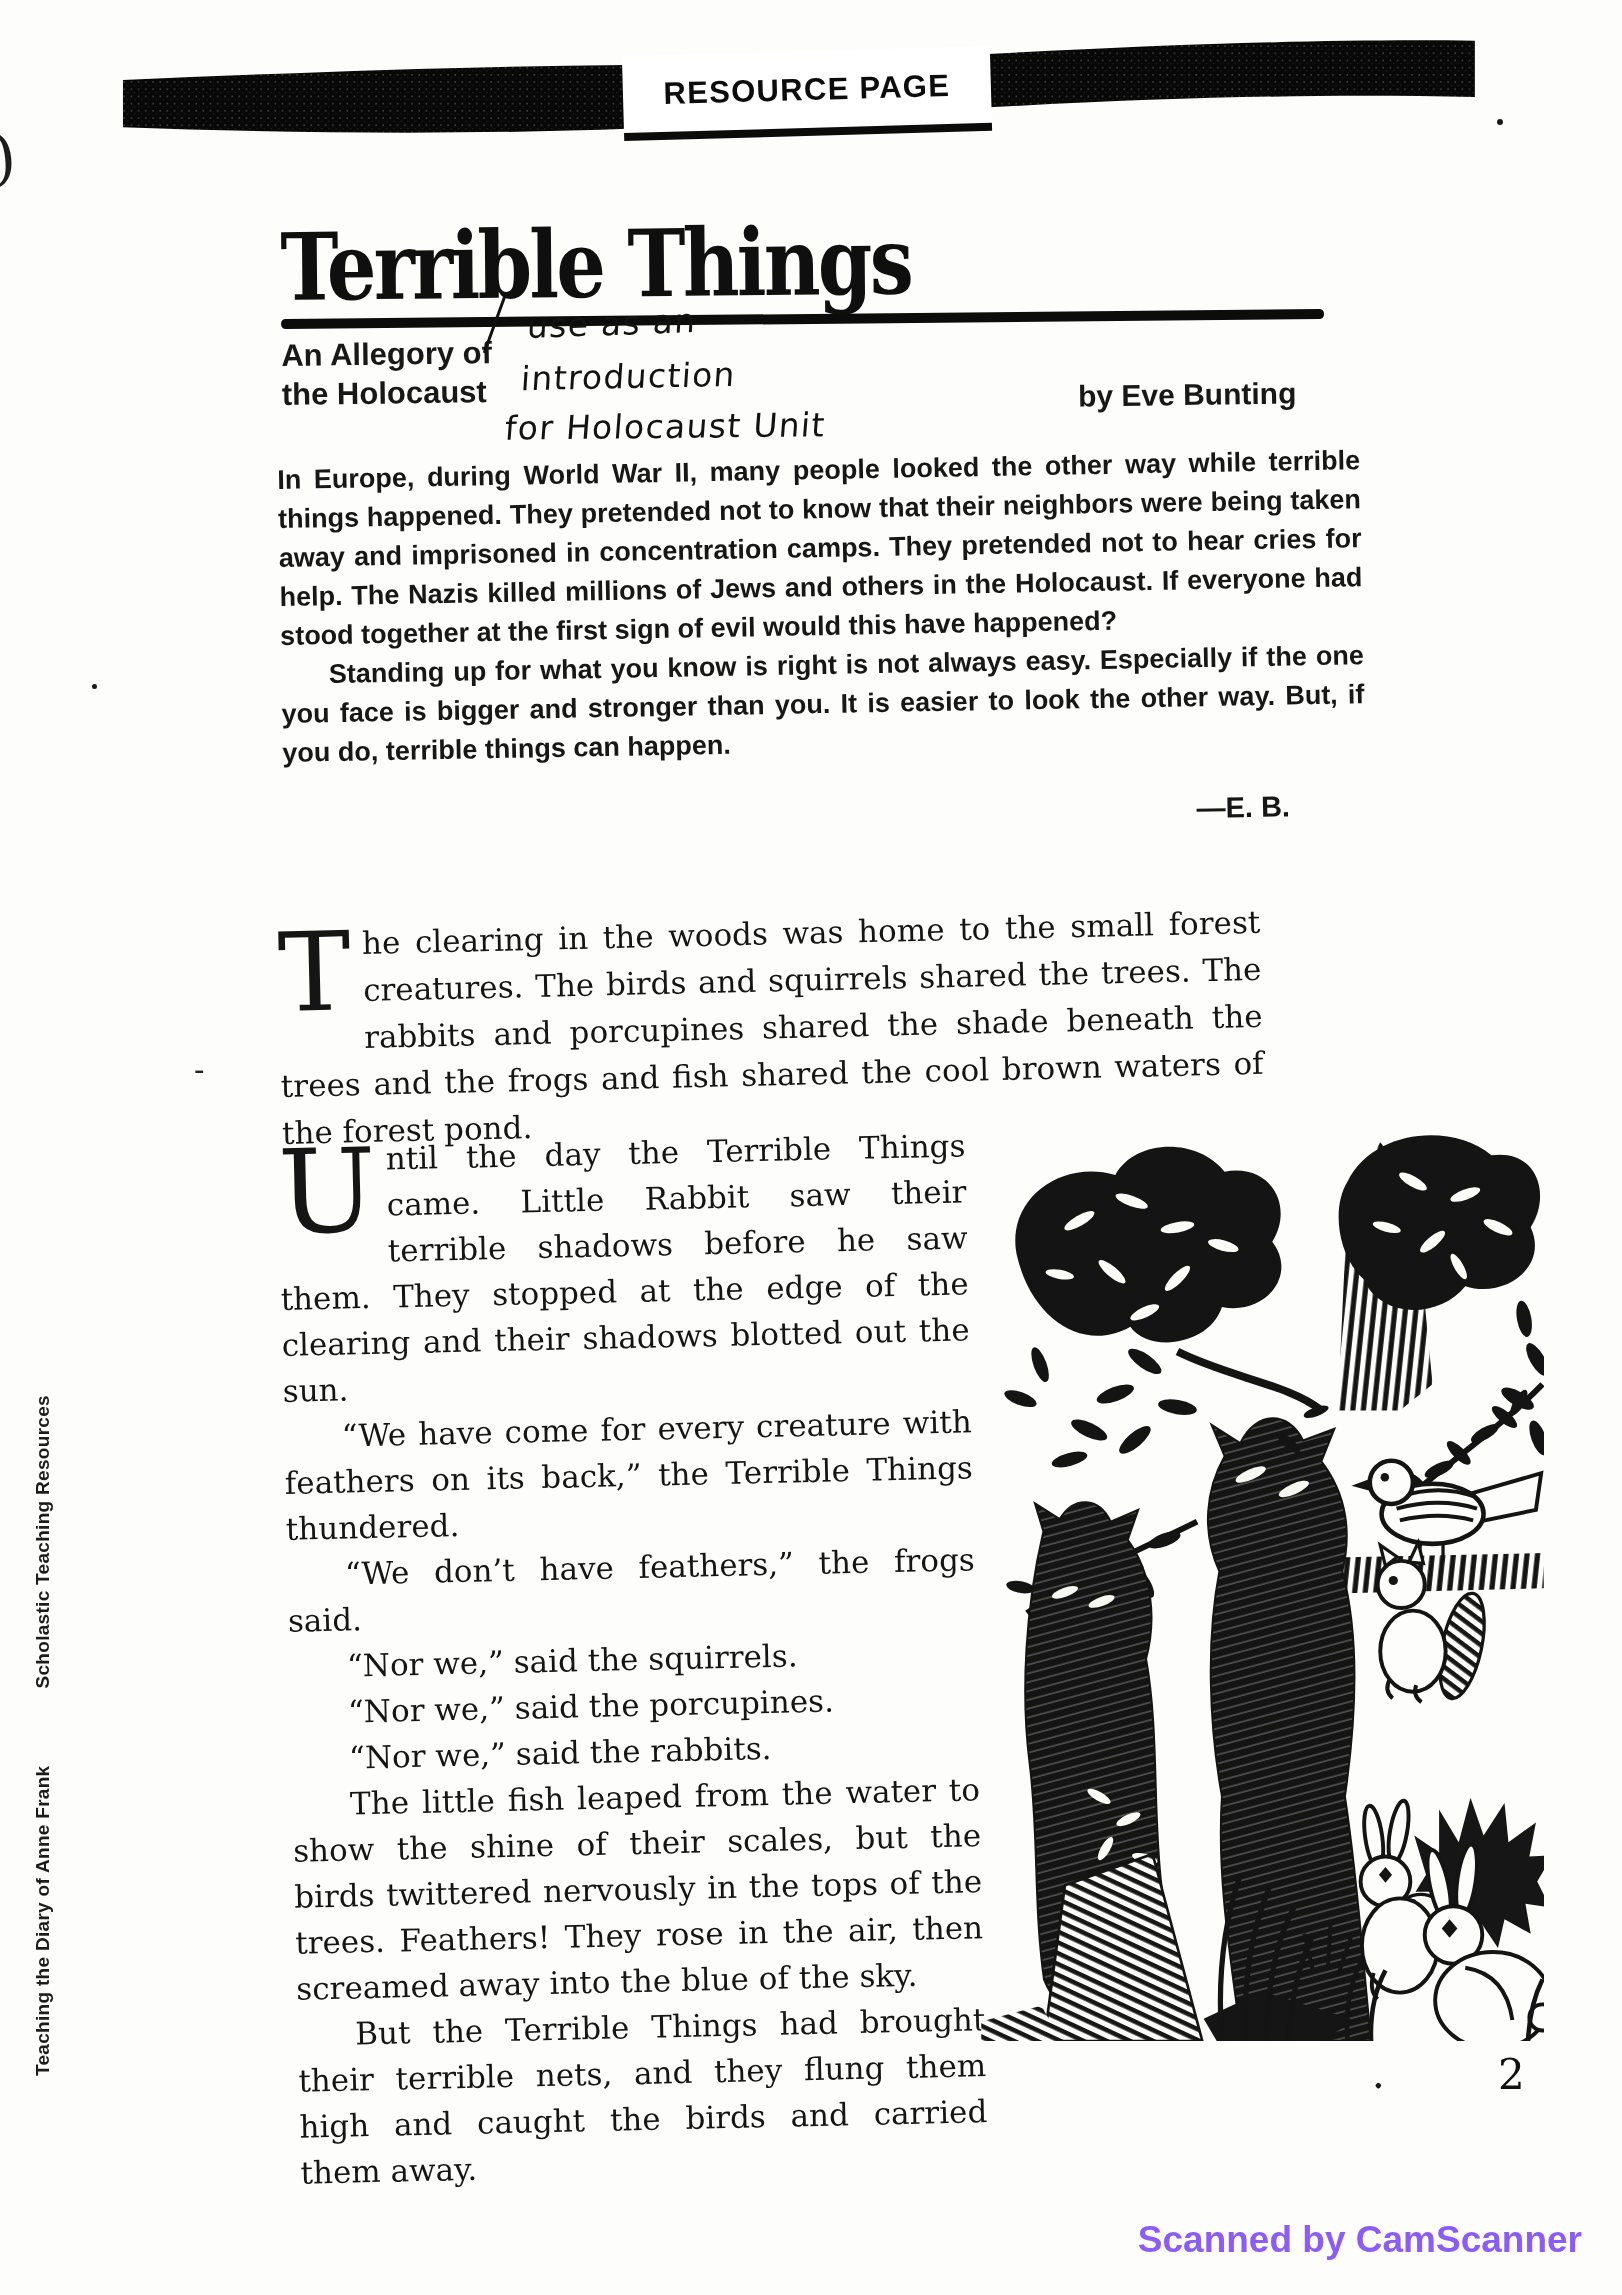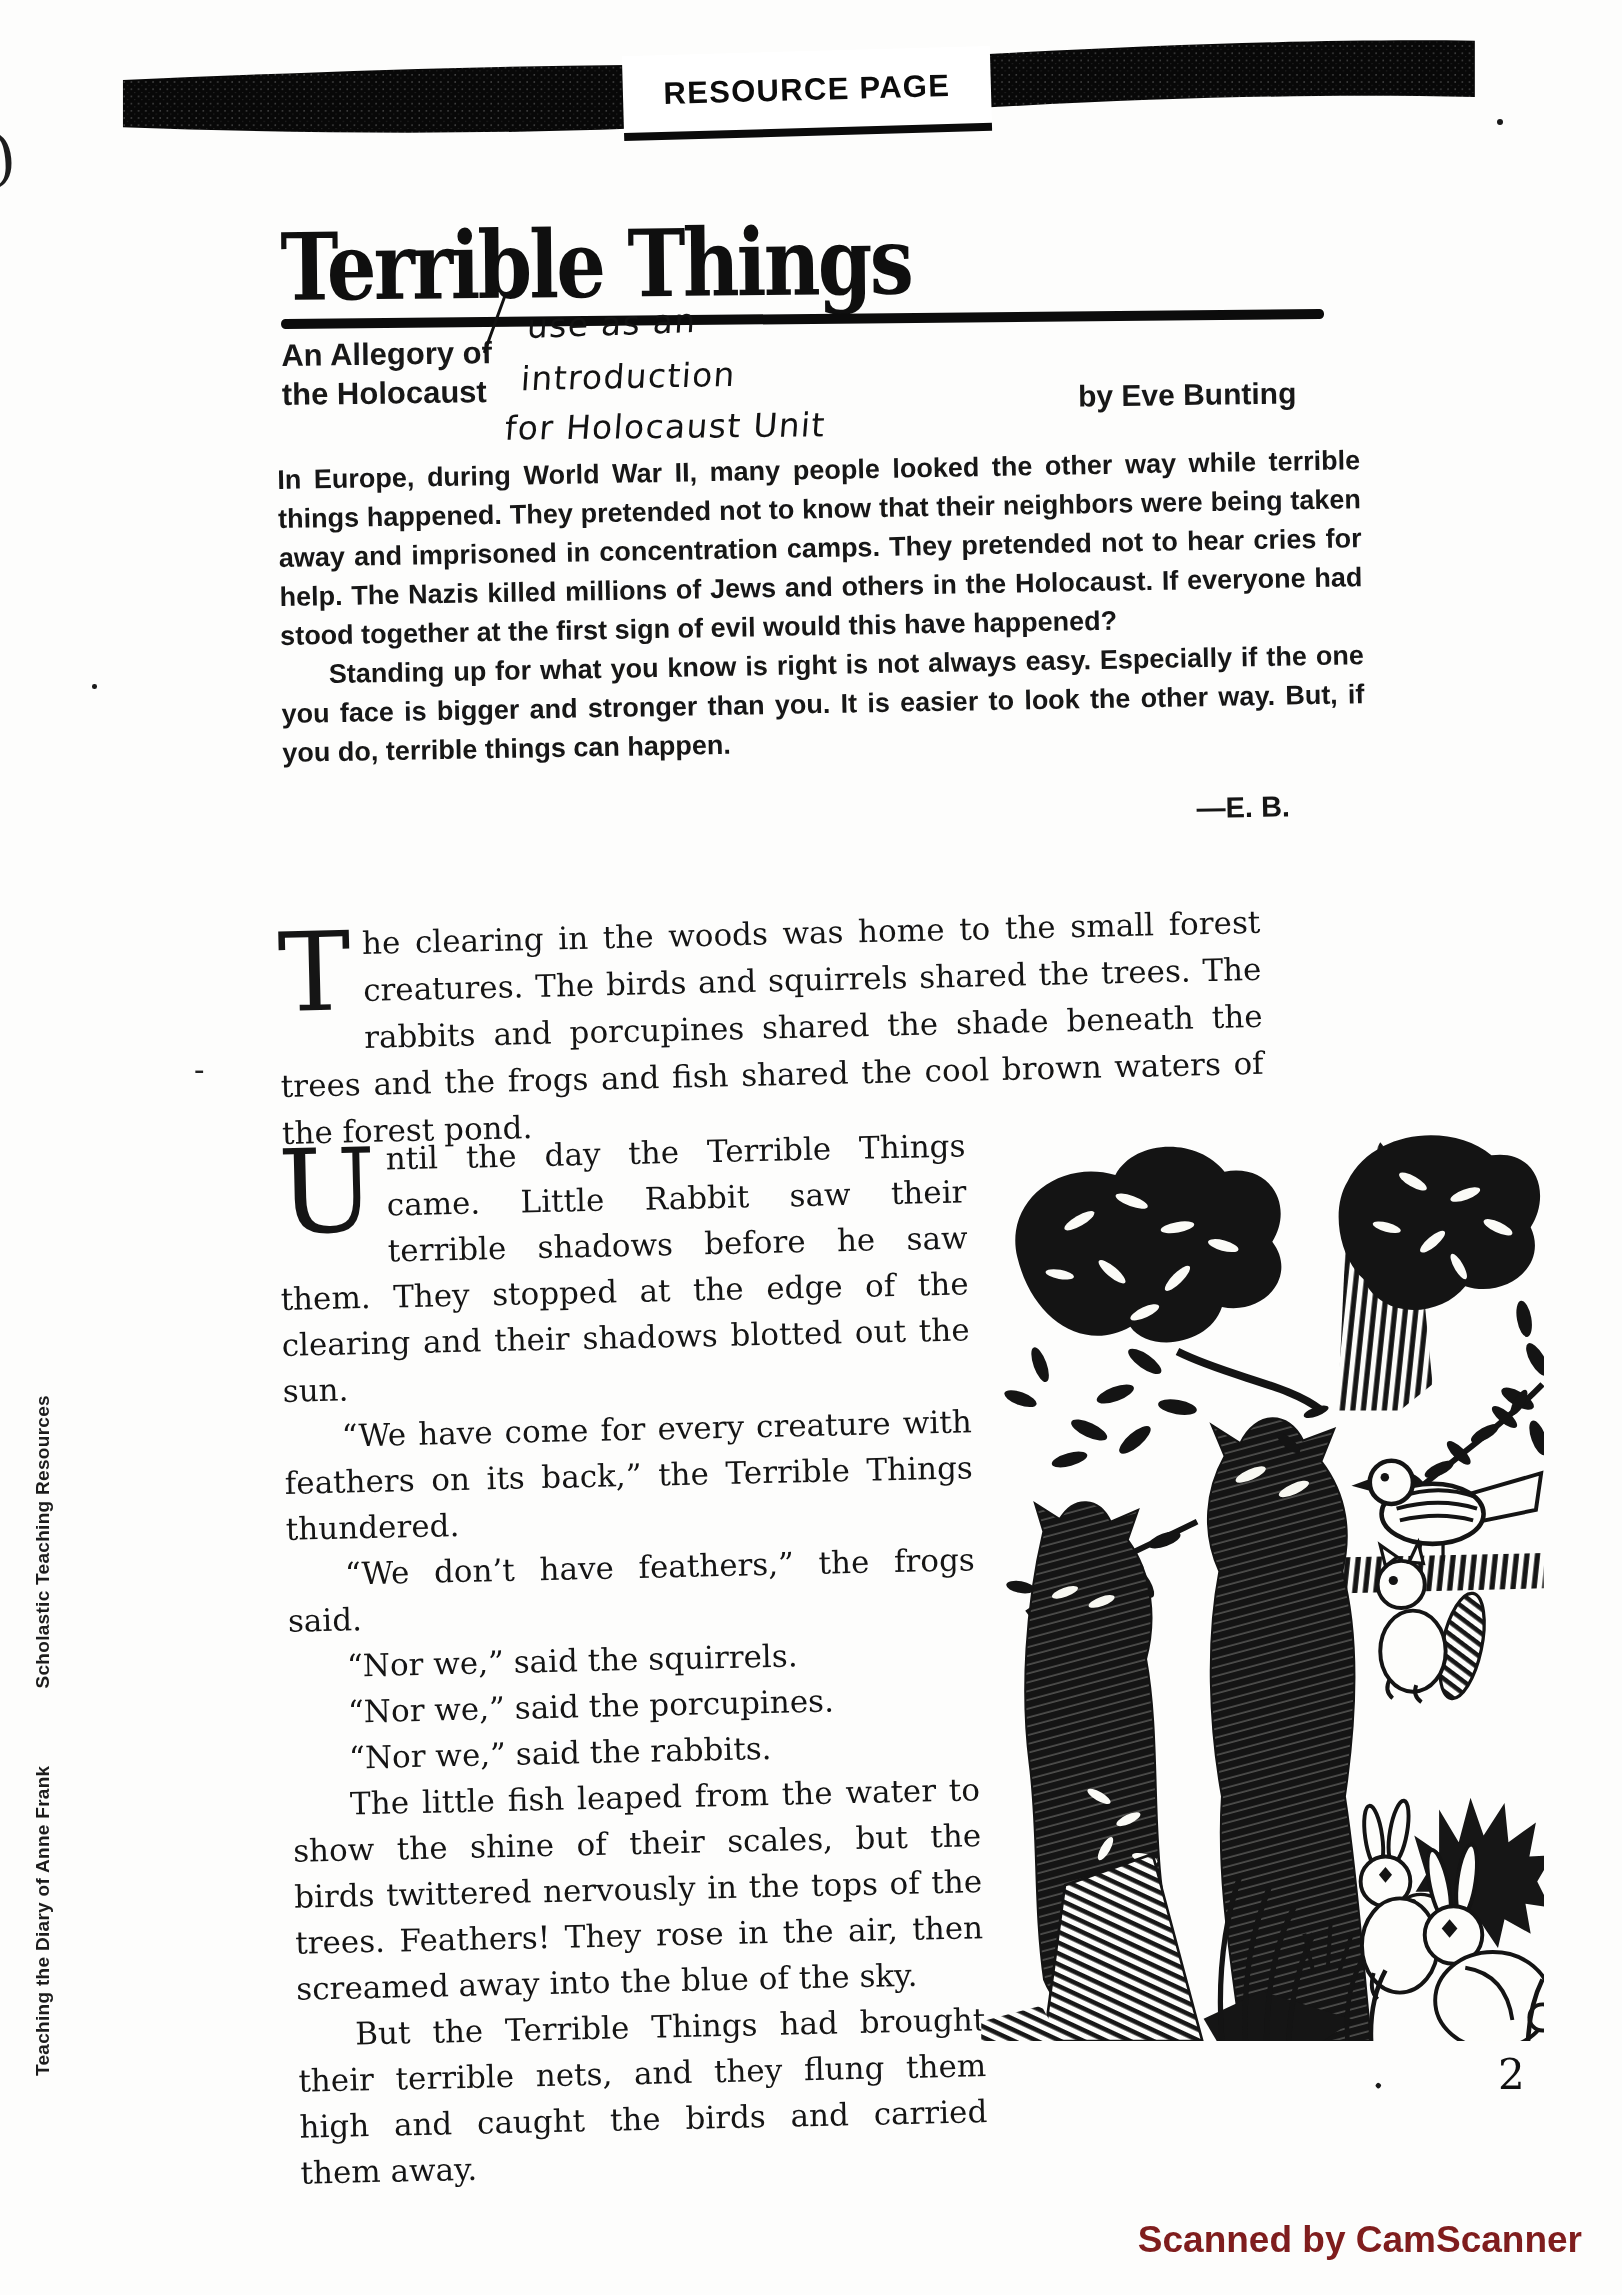--- a/index.html
+++ b/index.html
@@ -51,21 +51,21 @@
   .dropcapU{float:left;font-size:116px;line-height:92px;padding:9.2px 10.5px 0 0;}
 
   
   .illus{left:981px;top:1103px;width:563px;height:938px;}
 
   
   .sidebar{left:27.5px;top:2076px;width:590px;height:30px;transform:rotate(-90deg);transform-origin:0 0;
       display:flex;align-items:center;font-weight:bold;font-size:19px;letter-spacing:0.3px;color:#1c1c1c;white-space:nowrap;}
   .sidebar .gap{width:77px;flex:none;}
   .pagenum{left:1498px;top:2050px;font-family:"DejaVu Serif",serif;font-size:42px;letter-spacing:3.3px;color:#111;}
-  .cam{left:1040px;top:2219px;width:542px;text-align:right;font-size:37px;font-weight:bold;color:#7f1d1d;white-space:nowrap;}
+  .cam{left:1040px;top:2219px;width:542px;text-align:right;font-size:37px;font-weight:bold;color:#8b5cf6;white-space:nowrap;}
 
   
   .paren{left:-7.9px;top:120px;font-size:61px;font-family:"DejaVu Serif",serif;font-weight:normal;
       transform:rotate(-6deg);color:#1d1d1d;}
   .dash{left:194px;top:1051px;font-size:31px;font-family:"DejaVu Serif",serif;color:#222;}
   .speck{width:5.9px;height:5.9px;border-radius:50%;background:#1a1a1a;}
   .speck1{left:92px;top:684px;width:4.6px;height:4.6px;}
   .speck2{left:1497px;top:119px;}
   .speck3{left:1376px;top:2083px;width:4.6px;height:4.6px;transform:rotate(40deg);border-radius:40%;}
 </style>

